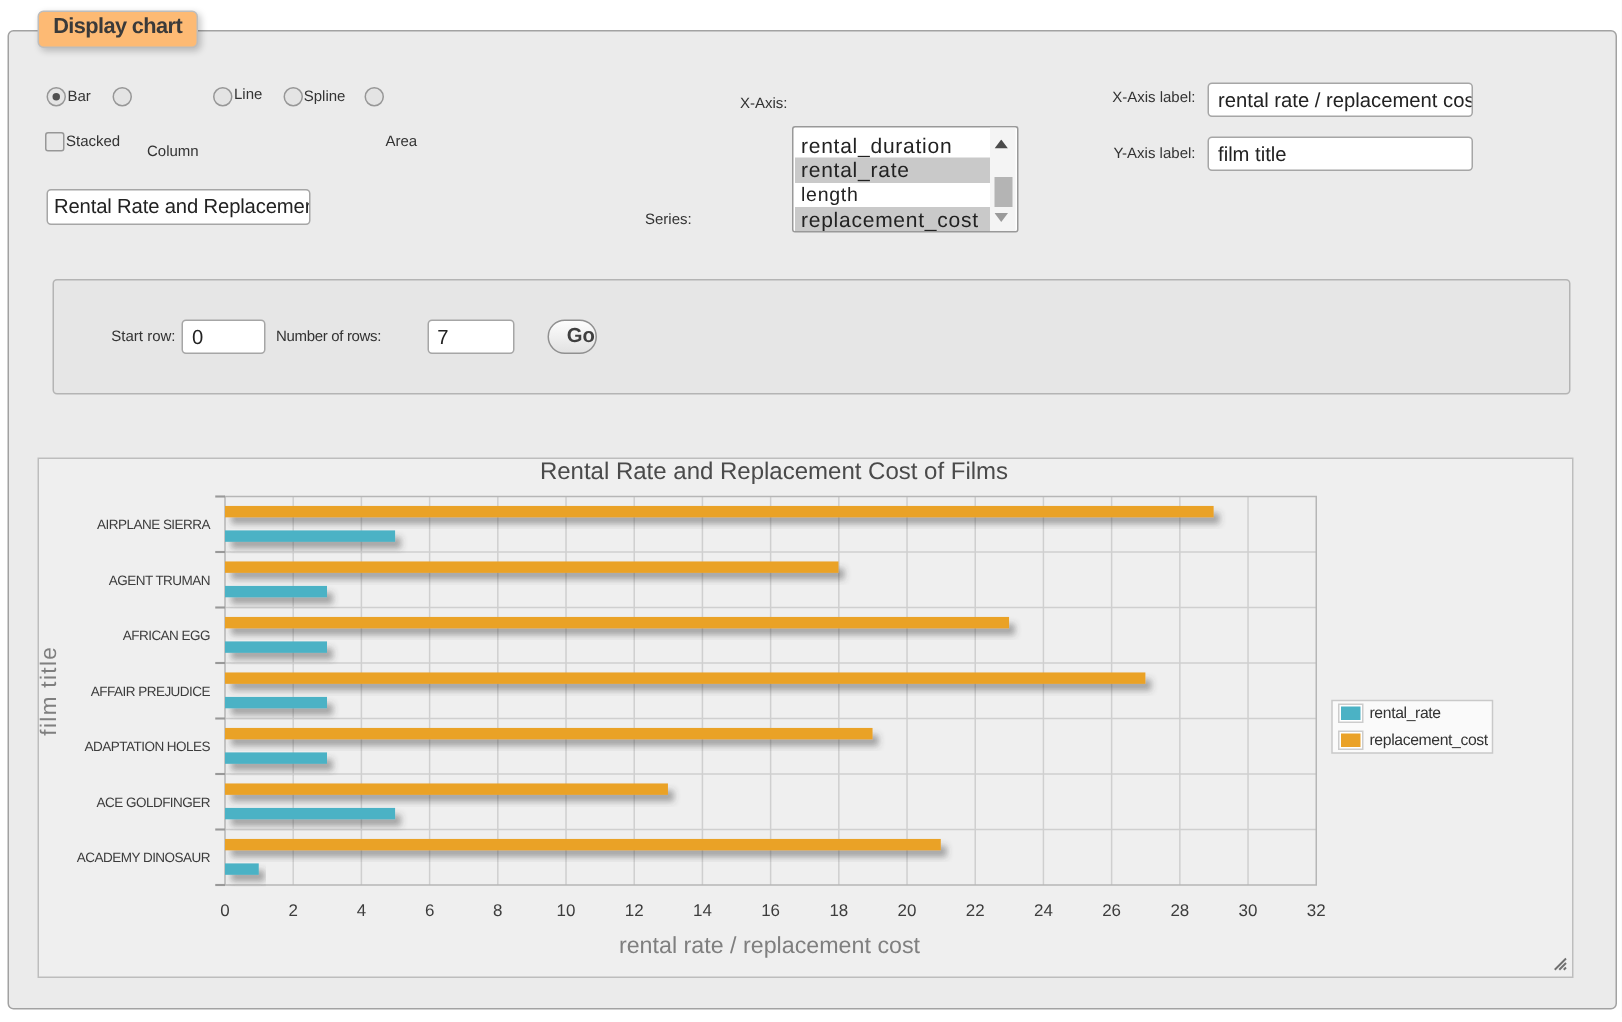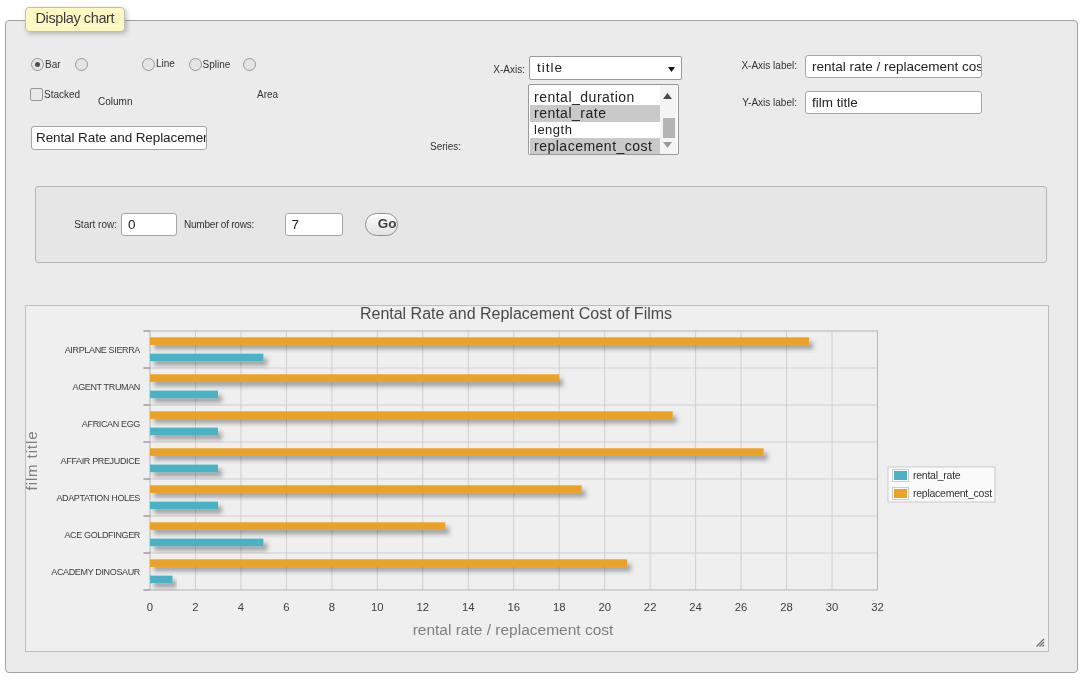--- a/index.html
+++ b/index.html
@@ -13,46 +13,41 @@
 .radio.sel::after { content:""; position:absolute; left:3px; top:3px; width:5px; height:5px;
         border-radius:50%; background:#4e4e4e; }
 .cbox { position:absolute; width:13px; height:13px; border:1px solid #979797; border-radius:2px; background:#e9e9e9; }
 </style></head>
 <body>
 <div id="page">
 
   <div class="abs" style="left:5px;top:20px;width:1073px;height:653px;background:#ebebeb;
        border:1px solid #a2a2a2;border-radius:4px;"></div>
 
-  <div class="abs" style="left:25px;top:7px;height:25px;padding:0 9.5px;background:#fef9c3;
+  <div class="abs" style="left:25px;top:7px;height:25px;padding:0 9.5px;background:#fdba74;
        border:1px solid #bdbdbd;border-radius:4px;box-shadow:2px 2px 5px rgba(0,0,0,0.22);
-       font-size:14.5px;font-weight:normal;color:#3a3a3a;line-height:21.5px;letter-spacing:-0.4px;">Display chart</div>
+       font-size:14.5px;font-weight:bold;color:#3a3a3a;line-height:21.5px;letter-spacing:-0.4px;">Display chart</div>
 
   <div class="radio sel" style="left:31px;top:58px;"></div>
   <div class="lbl" style="left:45px;top:56.5px;">Bar</div>
   <div class="radio" style="left:75px;top:58px;"></div>
   <div class="lbl" style="left:98px;top:56.5px;margin-top:37px;">Column</div>
   <div class="radio" style="left:142px;top:58px;"></div>
   <div class="lbl" style="left:156px;top:56px;">Line</div>
   <div class="radio" style="left:188.5px;top:58px;"></div>
   <div class="lbl" style="left:202.5px;top:56.5px;">Spline</div>
   <div class="radio" style="left:243px;top:58px;"></div>
   <div class="lbl" style="left:257px;top:56.5px;margin-top:30px;">Area</div>
 
   <div class="cbox" style="left:30px;top:88px;"></div>
   <div class="lbl" style="left:44px;top:86.5px;">Stacked</div>
 
   <div class="inp" style="left:31px;top:126px;width:176px;height:24px;line-height:22px;padding-left:4px;letter-spacing:-0.1px;">Rental Rate and Replacement Cost of Films</div>
 
   <div class="lbl" style="left:430px;top:61.5px;width:95px;text-align:right;">X-Axis:</div>
-  <div class="inp" style="left:529px;top:56px;width:153px;height:24px;line-height:22px;border-color:#999;border-radius:2px;padding-left:7px;letter-spacing:1.0px;">title
-    <svg style="position:absolute;right:6px;top:9.5px" width="7" height="5" viewBox="0 0 7 5">
-        <path d="M0 0 H7 L3.5 5 Z" fill="#161616"></path>
-      </svg>
-  </div>
 
   <div class="lbl" style="left:430px;top:138.5px;width:95px;">Series:</div>
   <div class="abs" style="left:528px;top:84px;width:151px;height:71px;background:#fff;border:1px solid #999;border-radius:2px;overflow:hidden;">
     <div class="abs" style="left:1px;top:3.5px;width:130px;height:16.5px;font-size:14px;letter-spacing:0.5px;color:#222;line-height:16.5px;padding-left:4px;">rental_duration</div>
     <div class="abs" style="left:1px;top:20px;width:130px;height:16.5px;font-size:14px;letter-spacing:0.5px;color:#222;line-height:16.5px;padding-left:4px;background:#c9c9c9;">rental_rate</div>
     <div class="abs" style="left:1px;top:36.5px;width:130px;height:16.5px;font-size:13px;letter-spacing:0.5px;color:#222;line-height:16.5px;padding-left:4px;">length</div>
     <div class="abs" style="left:1px;top:53px;width:130px;height:16.5px;font-size:14px;letter-spacing:0.5px;color:#222;line-height:16.5px;padding-left:4px;background:#c9c9c9;">replacement_cost</div>
 
     <div class="abs" style="left:131px;top:0;width:17px;height:69px;background:#f4f4f4;"></div>
     <svg style="position:absolute;left:134px;top:8px" width="9" height="6" viewBox="0 0 9 6">

